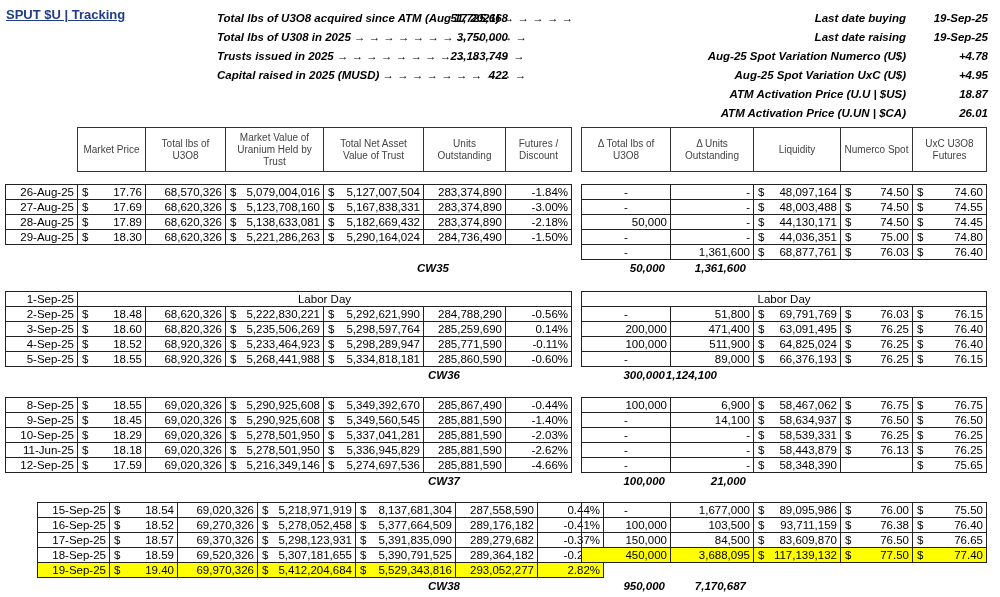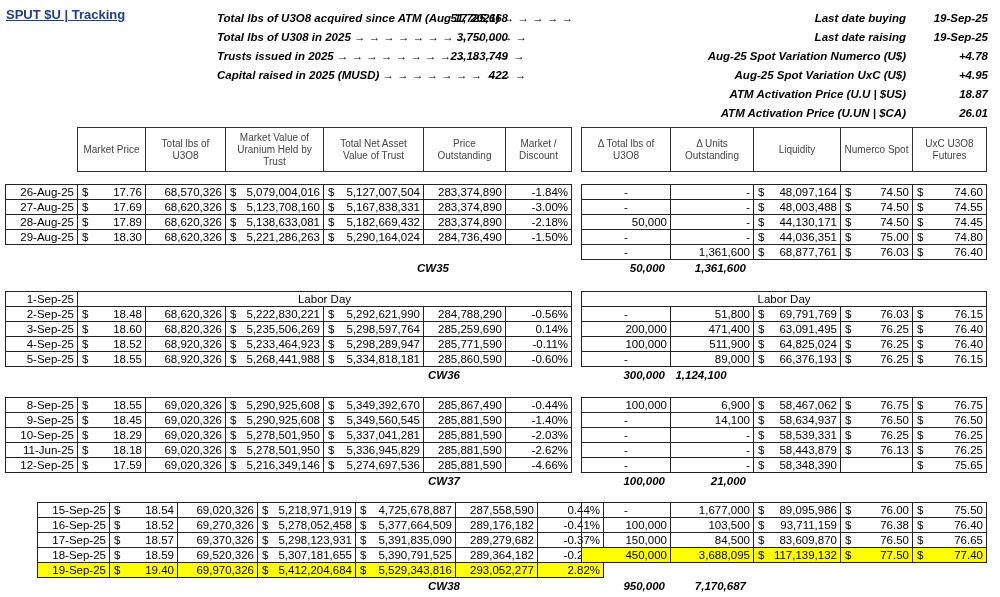--- a/index.html
+++ b/index.html
@@ -60,22 +60,22 @@
       <col style="width:100px">
       <col style="width:82px">
       <col style="width:66px">
     </colgroup>
   <tbody>
       <tr>
     <th>Market Price</th>
     <th>Total lbs of U3O8</th>
     <th>Market Value of Uranium Held by Trust</th>
     <th>Total Net Asset Value of Trust</th>
-    <th>Price Outstanding</th>
-    <th>Market / Discount</th>
+    <th>Units Outstanding</th>
+    <th>Futures / Discount</th>
   </tr>
 </tbody>
   </table>
 
 <table id="hdr-right" style="left:581px; top:127px; width:405px;">
   <colgroup>
       <col style="width:89px">
       <col style="width:83px">
       <col style="width:87px">
       <col style="width:72px">
@@ -344,21 +344,21 @@
         <td class="dr">66,376,193</td>
         <td class="dl">$</td>
         <td class="dr">76.25</td>
         <td class="dl">$</td>
         <td class="dr">76.15</td>
       </tr>
       </tbody>
     </table>
     <div class="wk" style="left:428px; top:369px">CW36</div>
     <div class="wk" style="left:605px; top:369px; width:60px; text-align:right">300,000</div>
-    <div class="wk" style="left:668px; top:369px; width:66px; text-align:center">1,124,100</div>
+    <div class="wk" style="left:651px; top:369px; width:66px; text-align:right">1,124,100</div>
     <table style="left:5px; top:397px; width:566px;border-radius:26px;">
       <colgroup>
         <col style="width:72px">
         <col style="width:14px">
         <col style="width:54px">
         <col style="width:80px">
         <col style="width:14px">
         <col style="width:84px">
         <col style="width:14px">
         <col style="width:86px">
@@ -510,21 +510,21 @@
       </colgroup>
       <tbody>
         <tr>
         <td class="r">15-Sep-25</td>
         <td class="dl">$</td>
         <td class="dr">18.54</td>
         <td class="r">69,020,326</td>
         <td class="dl">$</td>
         <td class="dr">5,218,971,919</td>
         <td class="dl">$</td>
-        <td class="dr">4,725,678,887</td>
+        <td class="dr">8,137,681,304</td>
         <td class="r">287,558,590</td>
         <td class="r">0.44%</td>
       </tr>
         <tr>
         <td class="r">16-Sep-25</td>
         <td class="dl">$</td>
         <td class="dr">18.52</td>
         <td class="r">69,270,326</td>
         <td class="dl">$</td>
         <td class="dr">5,278,052,458</td>

